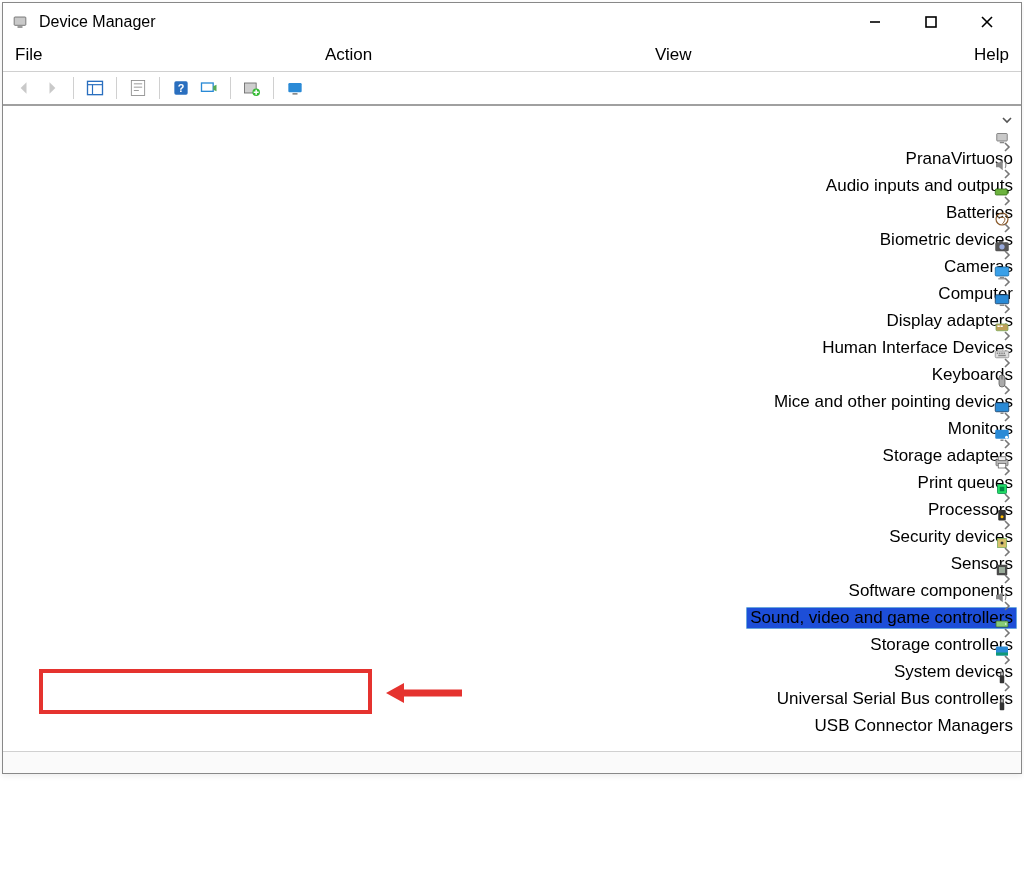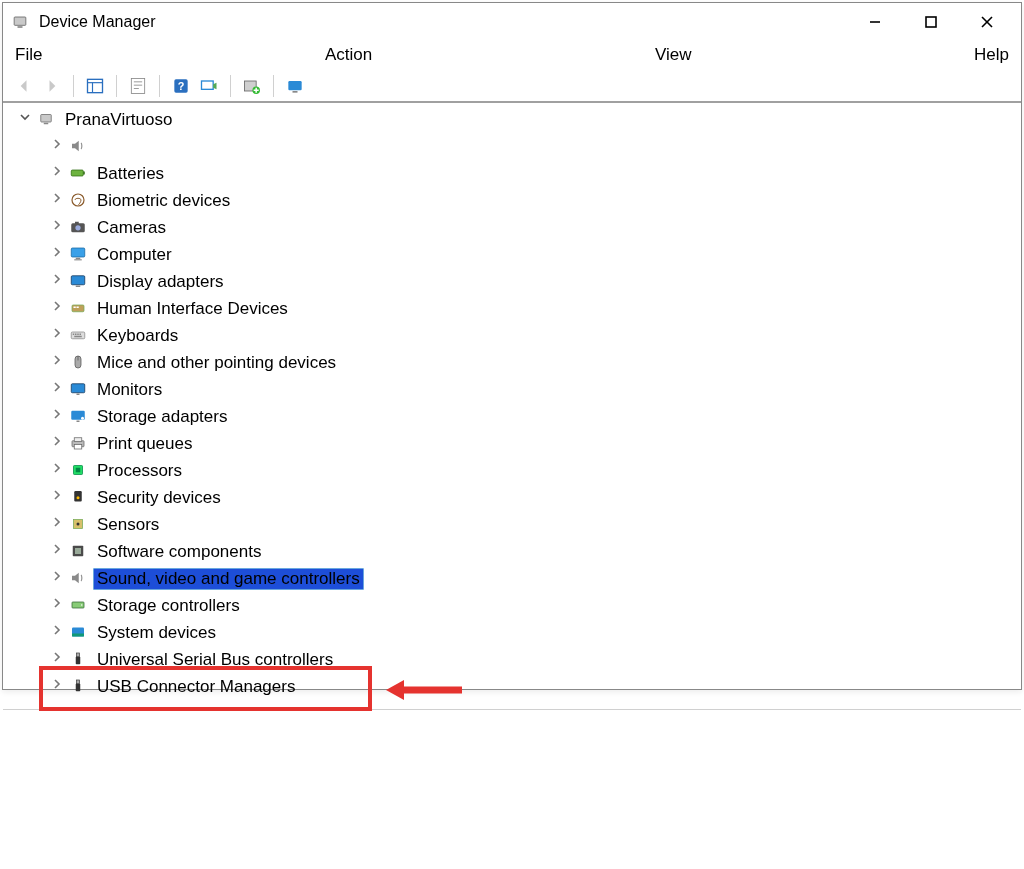--- a/index.html
+++ b/index.html
@@ -6,21 +6,21 @@
   html, body {
     margin: 0; padding: 0;
     width: 1024px; height: 869px;
     font-family: "Segoe UI", Tahoma, sans-serif;
     font-size: 14px;
     background: #fff;
     color: #000;
     overflow: hidden;
   }
   .window {
-    width: 1020px; height: 688px;
+    width: 1020px; height: 772px;
     margin: 2px;
     border: 1px solid #888;
     background: #fff;
     display: flex;
     flex-direction: column;
     box-shadow: 0 2px 6px rgba(0,0,0,.08);
   }
   
   .titlebar {
     height: 38px;
@@ -83,23 +83,24 @@
   .disabled svg { opacity: .45; }
   
   .treeview {
     flex: 1 1 auto;
     overflow: auto;
     padding: 6px 4px 6px 8px;
     font-size: 17px;
   }
   .tree-row {
     display: flex;
-    align-items: flex-start;
+    align-items: flex-end;
     height: 27px;
     white-space: nowrap;
+    flex-direction: column;
   }
   .expander {
     width: 16px; height: 16px;
     display: inline-flex; align-items: center; justify-content: center;
     color: #666;
     font-size: 11px;
     margin-right: 2px;
     flex: 0 0 auto;
   }
   .node-icon {
@@ -372,20 +373,21 @@
           <span class="expander">
             <svg width="10" height="10" viewBox="0 0 10 10">
               <path d="M3 1l4 4-4 4" fill="none" stroke="#777" stroke-width="1.6"></path>
             </svg>
           </span>
           <span class="node-icon">
             <svg>
               <use href="#i-speaker"></use>
             </svg>
           </span>
+          <span class="node-label">Audio inputs and outputs</span>
         </div>
         <div class="tree-row child-row">
           <span class="expander">
             <svg width="10" height="10" viewBox="0 0 10 10">
               <path d="M3 1l4 4-4 4" fill="none" stroke="#777" stroke-width="1.6"></path>
             </svg>
           </span>
           <span class="node-icon">
             <svg>
               <use href="#i-battery"></use>

